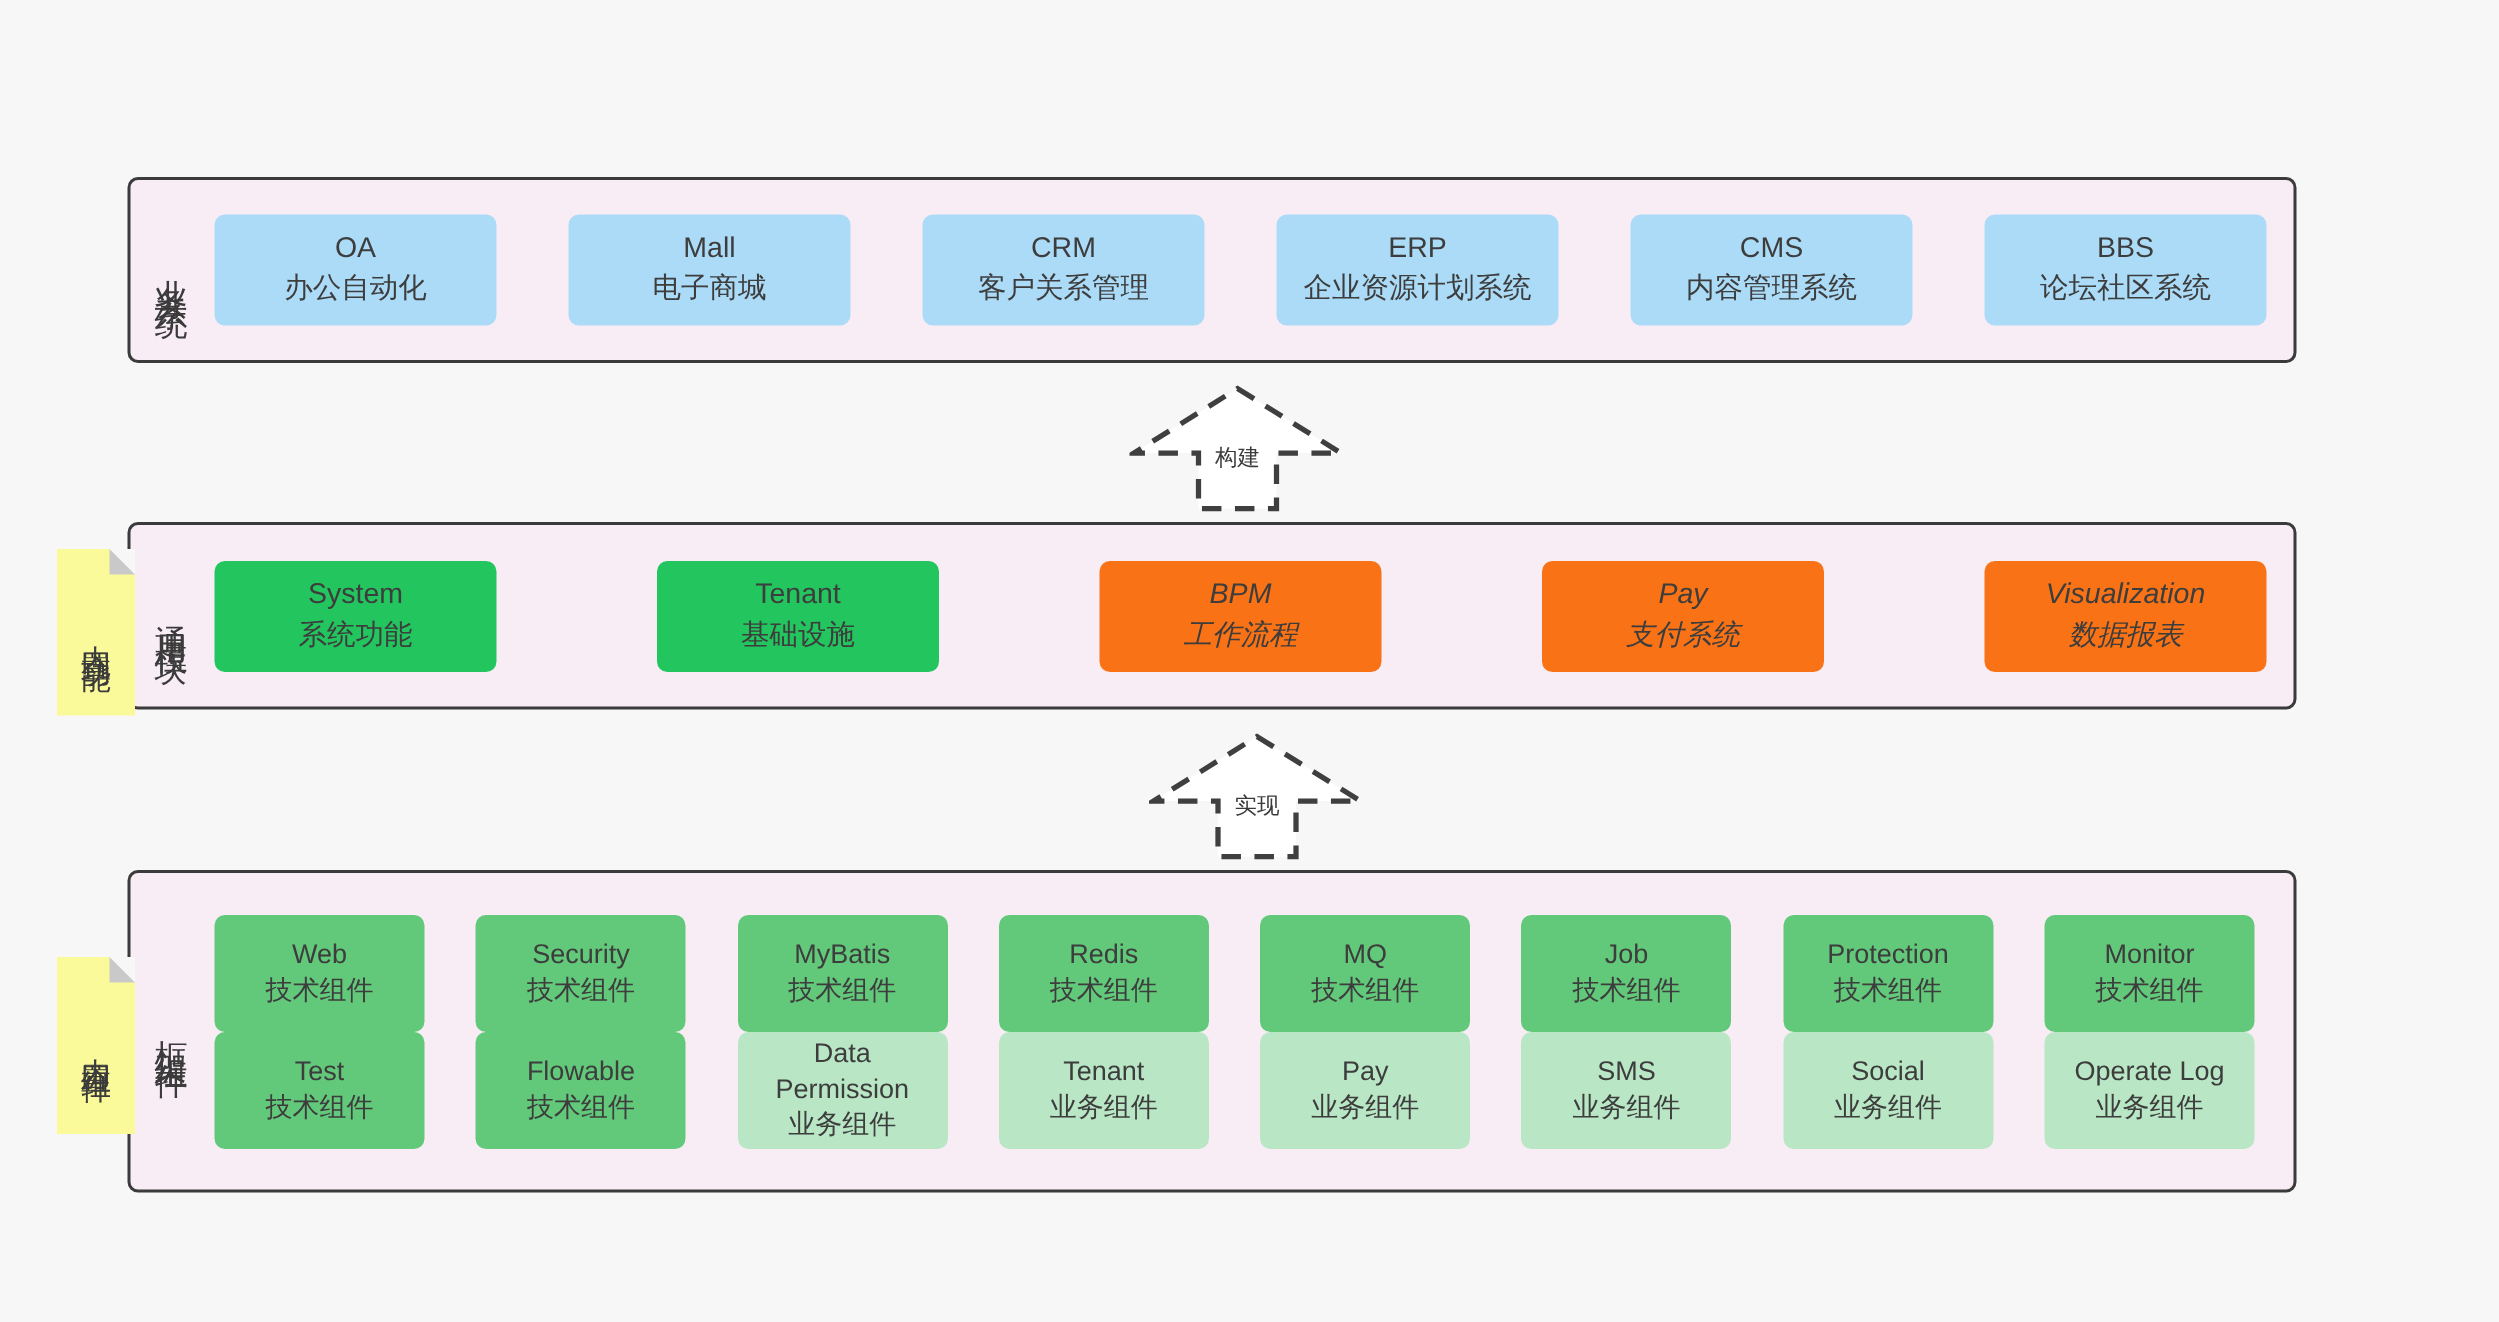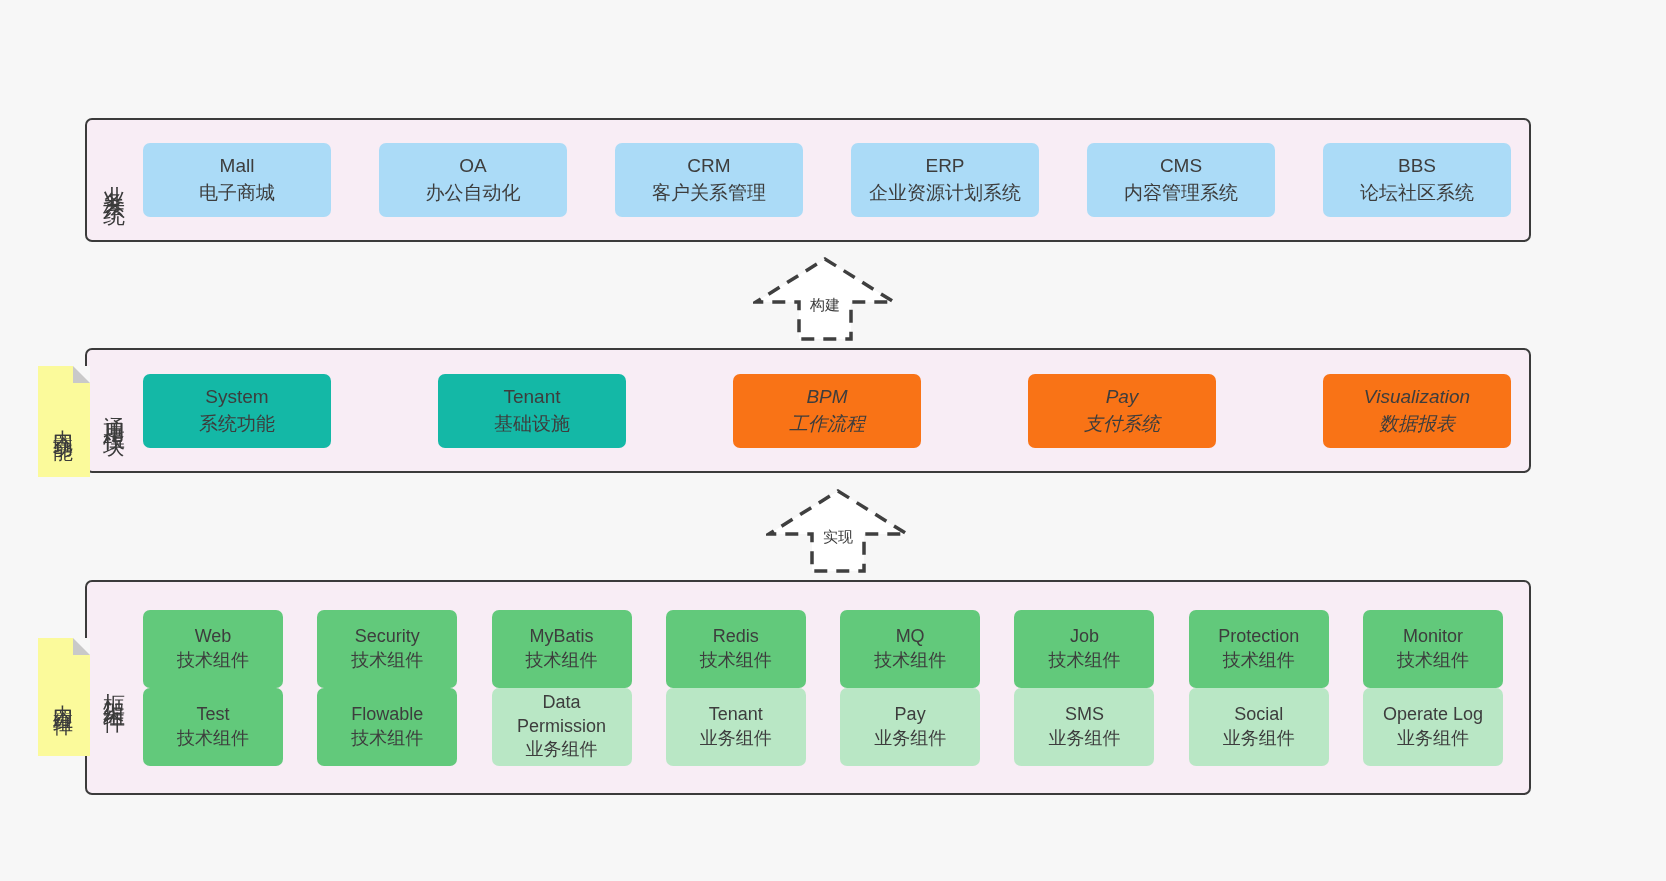--- a/index.html
+++ b/index.html
@@ -53,21 +53,21 @@
     justify-content:center;align-items:center;
     text-align:center;
     color:#3d3d3d;
     box-sizing:border-box;
     padding:0 10px;
   }
   .box .t,.box .s{width:100%;}
   .w188{width:188px;height:74px;font-size:19px;line-height:1.42;}
   .w140{width:140px;height:78px;font-size:18px;line-height:1.32;}
   .blue{background:#abdbf7;}
-  .red{background:#14b8a6;}
+  .red{background:#22c55e;}
   .pink{background:#f97316;font-style:italic;}
   .gdark{background:#62c97b;}
   .glight{background:#b9e7c5;}
 
   
   .sticky{
     position:absolute;
     width:52px;
     background:#fbfa9b;
     z-index:3;
@@ -112,26 +112,26 @@
 </style>
 </head>
 <body>
 
 <div class="stage">
 
   <section class="band" style="left:85px;top:118px;width:1446px;height:124px">
     <div class="band-label">业务系统</div>
     <div class="boxes">
       <div class="box w188 blue">
+        <div class="t">OA</div>
+        <div class="s">办公自动化</div>
+      </div>
+      <div class="box w188 blue">
         <div class="t">Mall</div>
         <div class="s">电子商城</div>
-      </div>
-      <div class="box w188 blue">
-        <div class="t">OA</div>
-        <div class="s">办公自动化</div>
       </div>
       <div class="box w188 blue">
         <div class="t">CRM</div>
         <div class="s">客户关系管理</div>
       </div>
       <div class="box w188 blue">
         <div class="t">ERP</div>
         <div class="s">企业资源计划系统</div>
       </div>
       <div class="box w188 blue">

